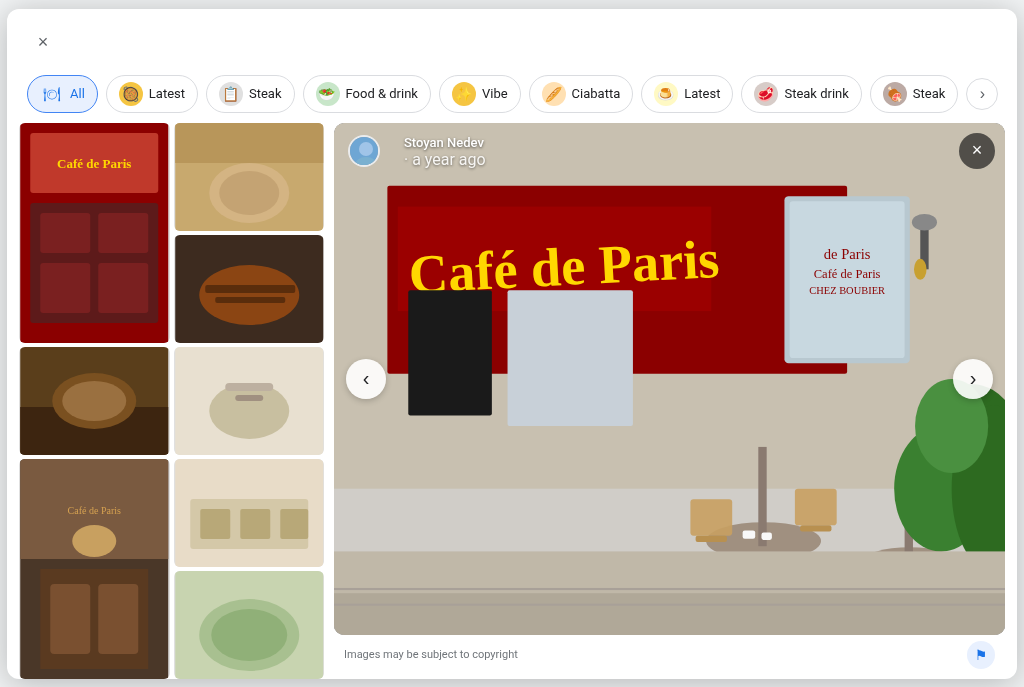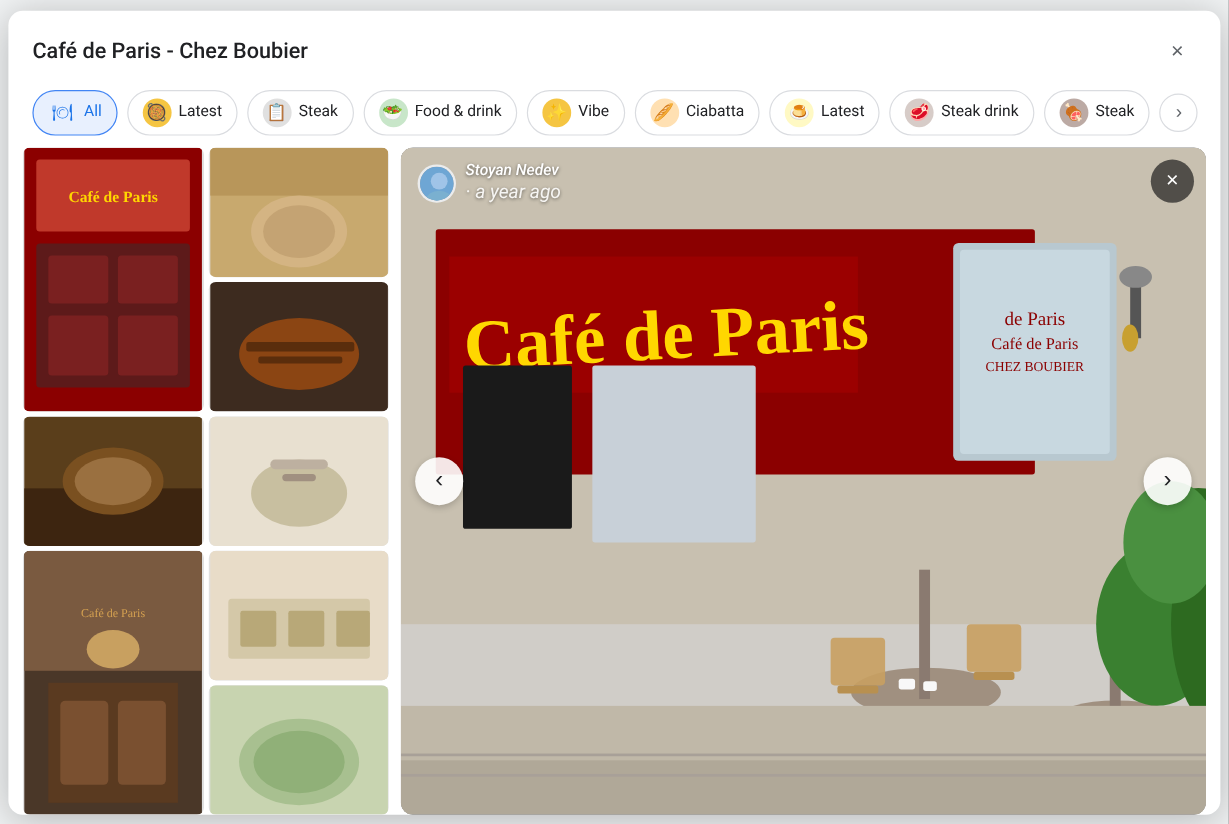--- a/index.html
+++ b/index.html
@@ -159,24 +159,23 @@
       cursor: pointer;
       color: #fff;
       font-size: 18px;
       display: flex; align-items: center; justify-content: center;
       z-index: 10;
     }
     .photo-attribution {
       position: absolute;
       top: 12px; left: 14px;
       display: flex;
-      align-items: flex-end;
-      gap: 8px;
+      align-items: flex-start;
+      gap: 24px;
       z-index: 10;
-      font-style: italic;
     }
     .attr-avatar {
       width: 32px; height: 32px;
       border-radius: 50%;
       background: #9aa0a6;
       overflow: hidden;
       flex-shrink: 0;
       border: 2px solid rgba(255,255,255,0.8);
     }
     .attr-info {
@@ -215,21 +214,20 @@
       color: #1a73e8;
       font-size: 14px;
     }
   </style>
 </head>
 <body>
 
 <div class="modal">
 
   <div class="modal-header">
-    <span class="modal-title">Café de Paris - Chez Boubier</span>
     <button class="close-btn">×</button>
   </div>
 
   <div class="filter-bar">
 
     <div class="filter-chip active">
       <div class="chip-icon-circle chip-all">🍽</div>
       <span>All</span>
     </div>
     <div class="filter-chip">
@@ -415,16 +413,20 @@
           <rect x="0" y="410" width="660" height="40" fill="#c0b8a8"></rect>
 
           <rect x="0" y="445" width="660" height="2" fill="#a8a098"></rect>
           <rect x="0" y="460" width="660" height="2" fill="#a8a098"></rect>
         </svg>
 
         <button class="photo-nav-btn photo-nav-left">‹</button>
         <button class="photo-nav-btn photo-nav-right">›</button>
       </div>
 
+      <div class="photo-footer">
+        <span class="copyright-text">Images may be subject to copyright</span>
+        <button class="flag-btn">⚑</button>
+      </div>
     </div>
 
   </div>
 </div>
 
 </body></html>

